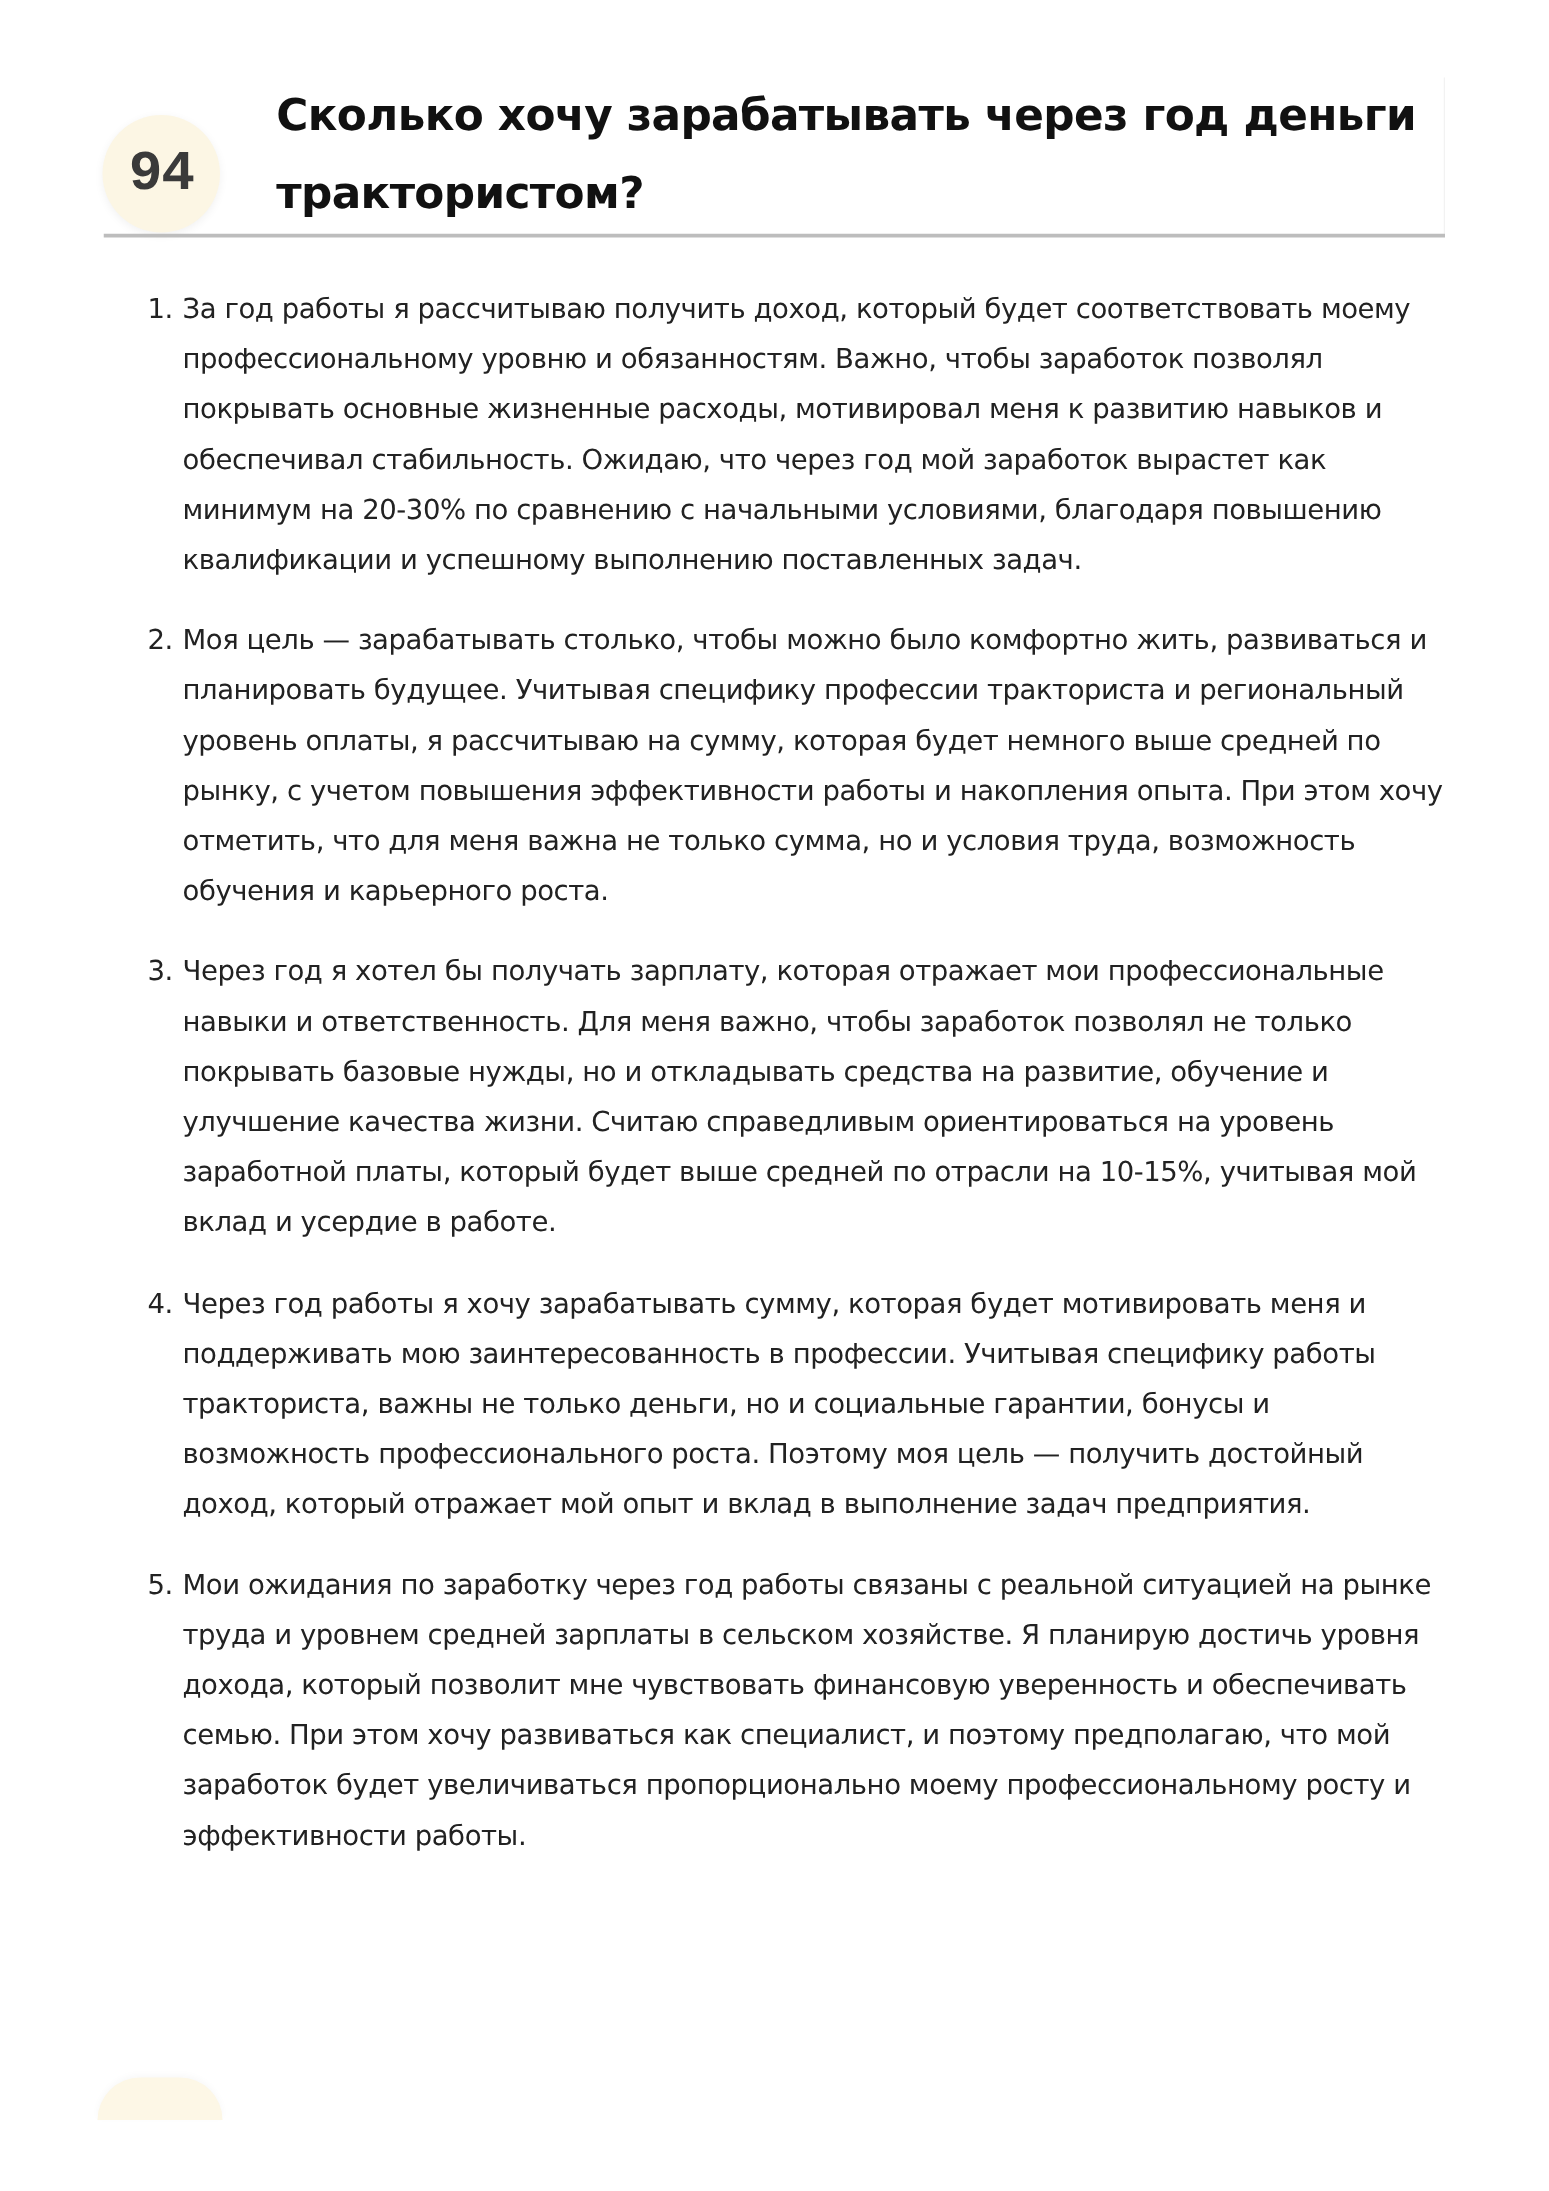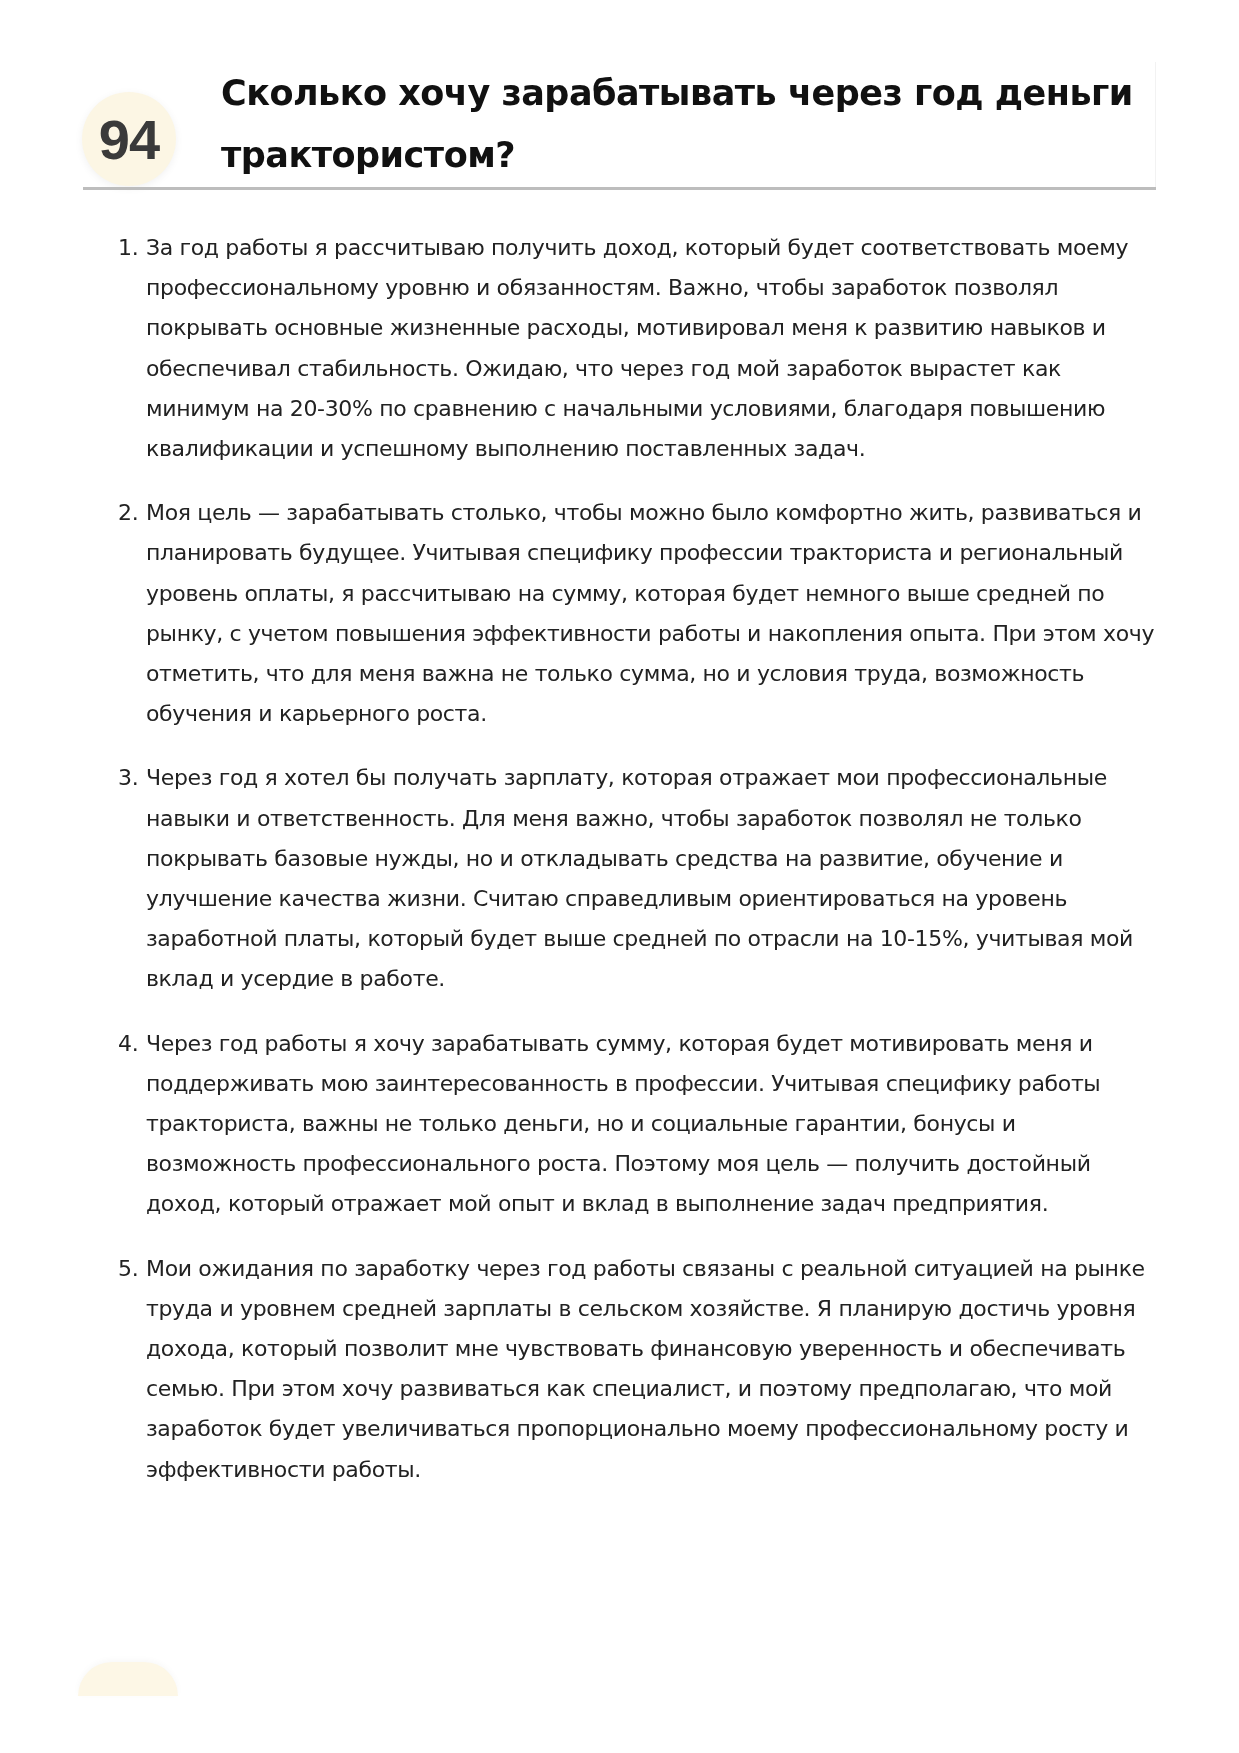--- a/index.html
+++ b/index.html
@@ -35,23 +35,23 @@
       width: 94px;
       height: 94px;
       border-radius: 50%;
       background: #fcf6e4;
       box-shadow: 0 2px 8px rgba(0,0,0,0.06);
       display: flex;
       align-items: center;
       justify-content: center;
     }
     .badge-number {
-      font-family: Liberation Sans, sans-serif;
+      font-family: Liberation Mono, monospace;
       font-weight: bold;
-      font-size: 56px;
+      font-size: 45px;
       color: #3a3a3a;
       letter-spacing: -1px;
     }
     .title {
       position: absolute;
       left: 139px;
       top: 0;
       width: 920px;
       font-family: "DejaVu Sans", sans-serif;
       font-weight: bold;

